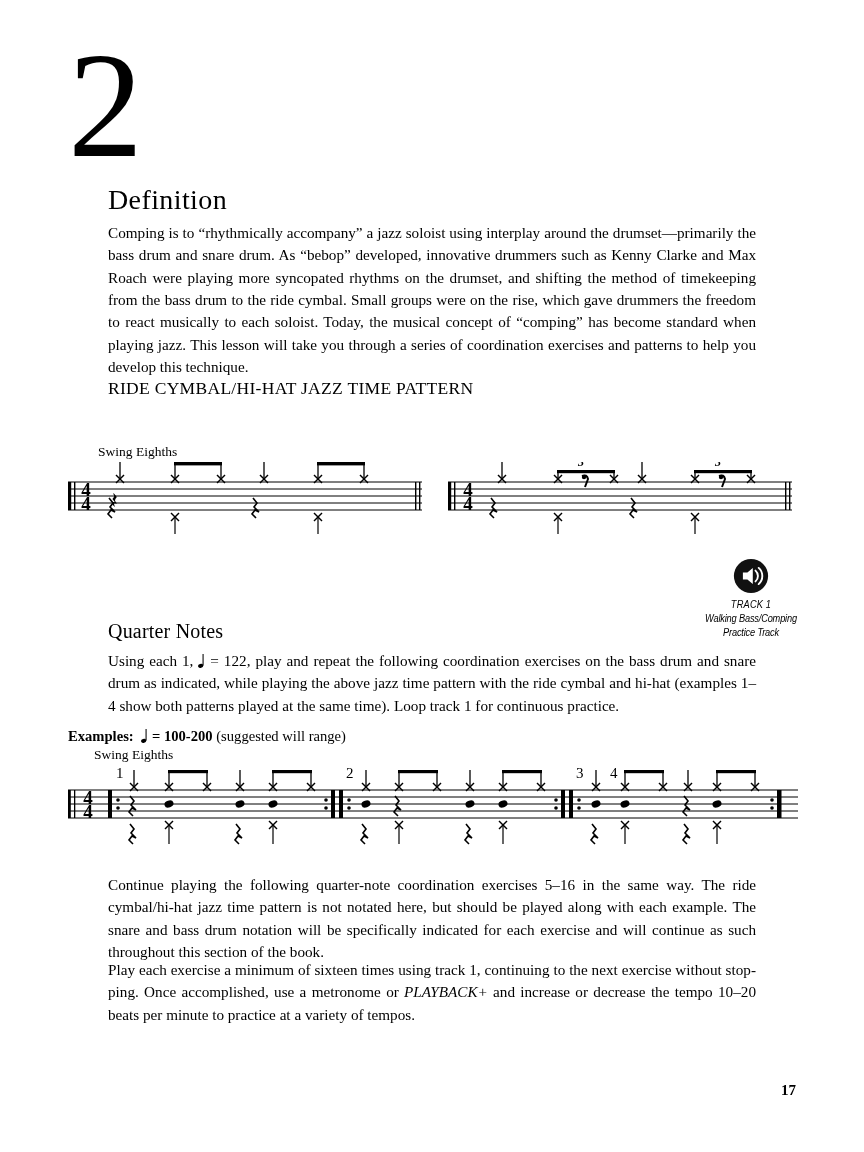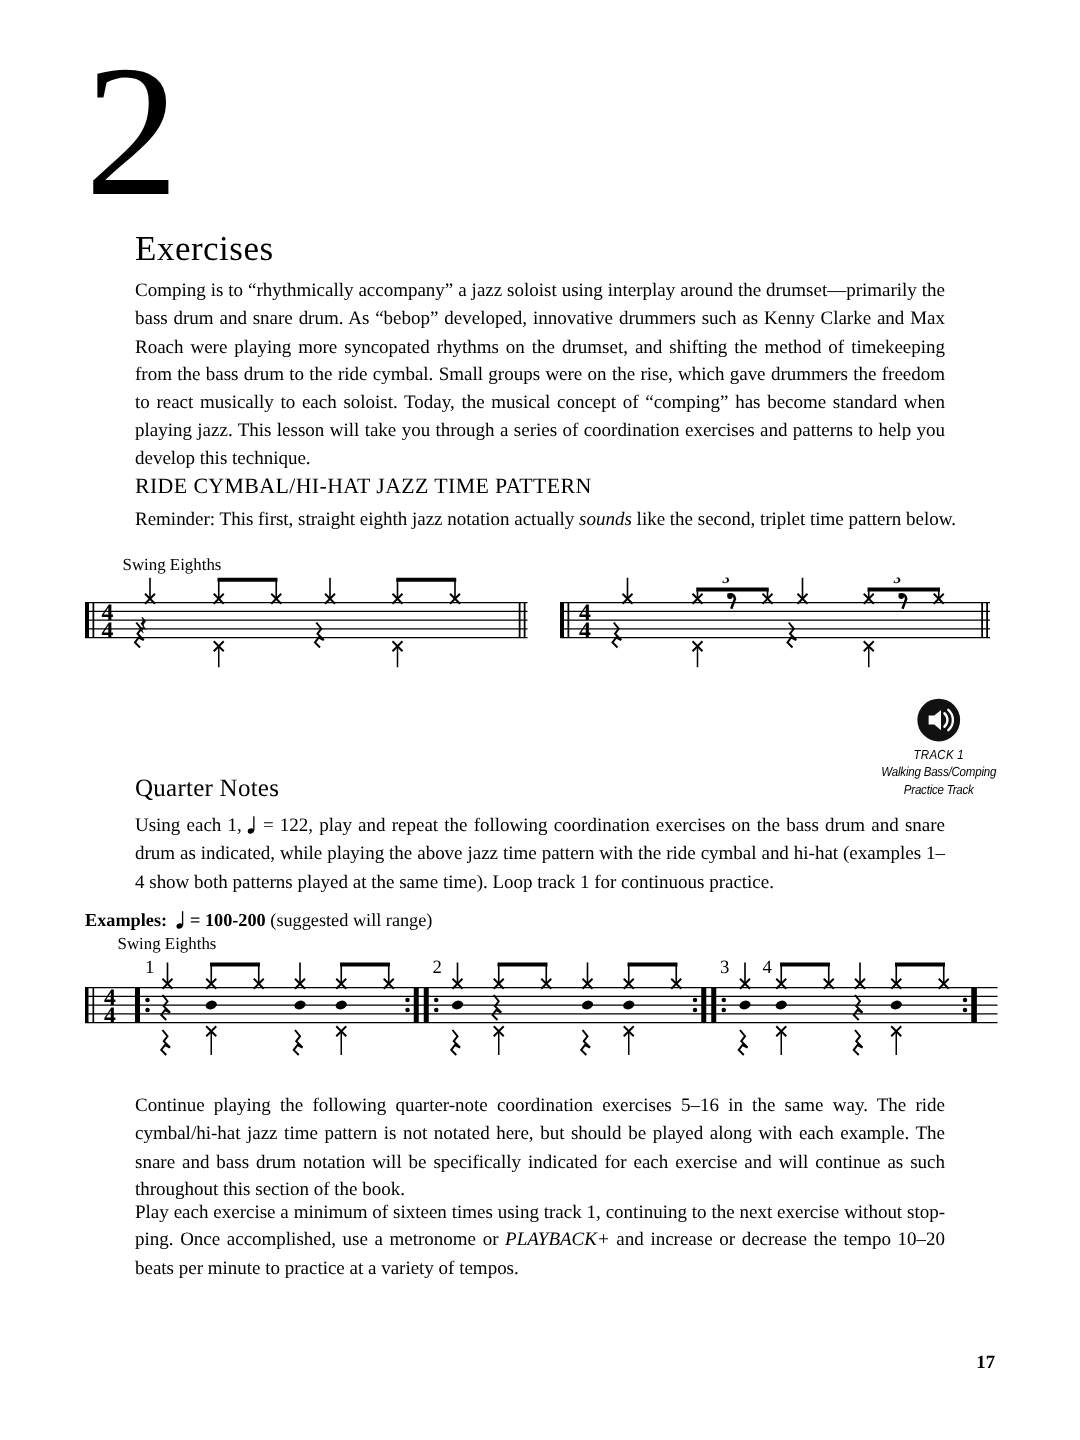--- a/index.html
+++ b/index.html
@@ -125,27 +125,26 @@
 </style>
 </head>
 <body>
 
 <div class="page">
 
   <div class="chapter-header">
     <div class="chapter-number">2</div>
   </div>
 
-  <div class="h-section" style="left:108px; top:184px;">Exercises</div>
+  <div class="h-section" style="left:108px; top:184px;">Definition</div>
 
   <div class="para" style="left:108px; top:222px; width:648px;">Comping is to “rhythmically accompany” a jazz soloist using interplay around the drumset—primarily the bass drum and snare drum. As “bebop” developed, innovative drummers such as Kenny Clarke and Max Roach were playing more syncopated rhythms on the drumset, and shifting the method of timekeeping from the bass drum to the ride cymbal. Small groups were on the rise, which gave drummers the freedom to react musically to each soloist. Today, the musical concept of “comping” has become standard when playing jazz. This lesson will take you through a series of coordination exercises and patterns to help you develop this technique.</div>
 
   <div class="h-caps" style="left:108px; top:378px;">RIDE CYMBAL/HI-HAT JAZZ TIME PATTERN</div>
 
-  <div class="para no-justify" style="left:108px; top:405px; width:660px;"><span>Reminder: This first, straight eighth jazz notation actually </span><span class="italic">sounds</span><span> like the second, triplet time pattern below.</span></div>
 
   <div class="staff-label" style="left:98px; top:444px;">Swing Eighths</div>
 
   <div class="music" style="left:64px; top:462px;">
     <svg width="370" height="72" viewBox="0 0 370 72">
 
       <g stroke="#000" stroke-width="1">
         <line x1="4" y1="20" x2="358" y2="20"></line>
         <line x1="4" y1="27" x2="358" y2="27"></line>
         <line x1="4" y1="34" x2="358" y2="34"></line>

